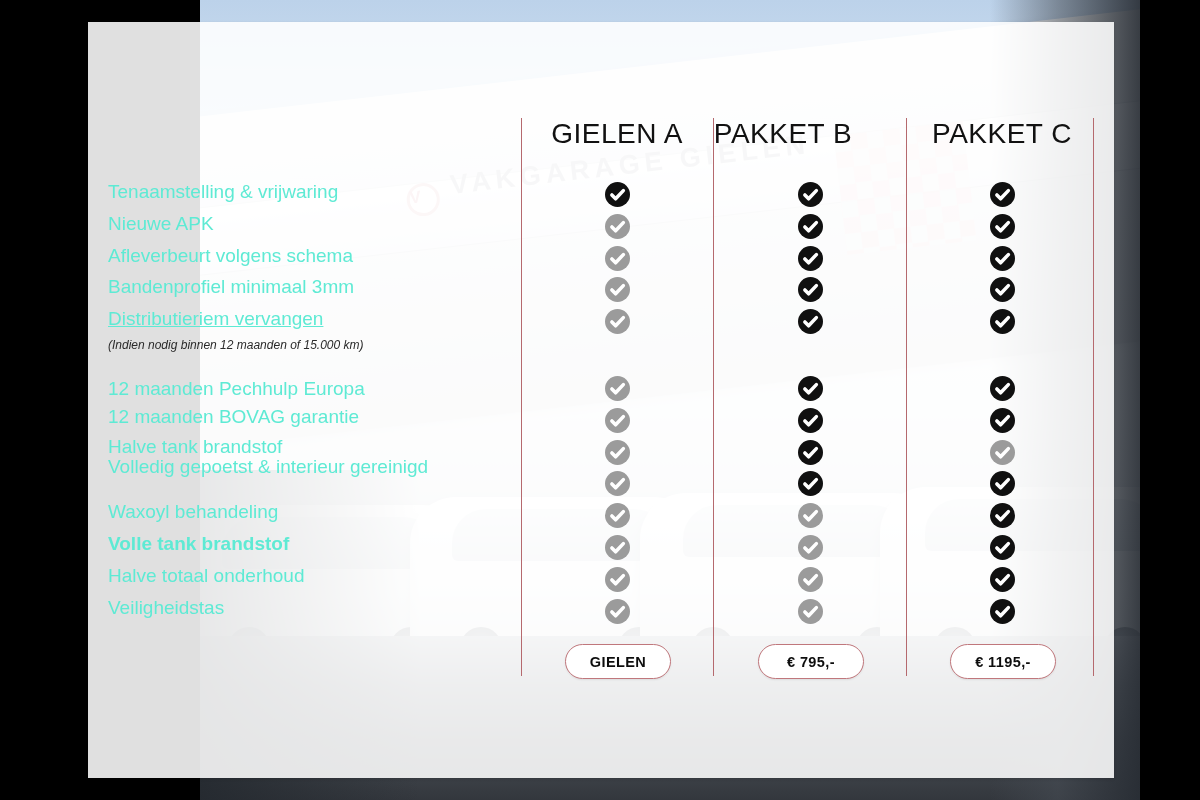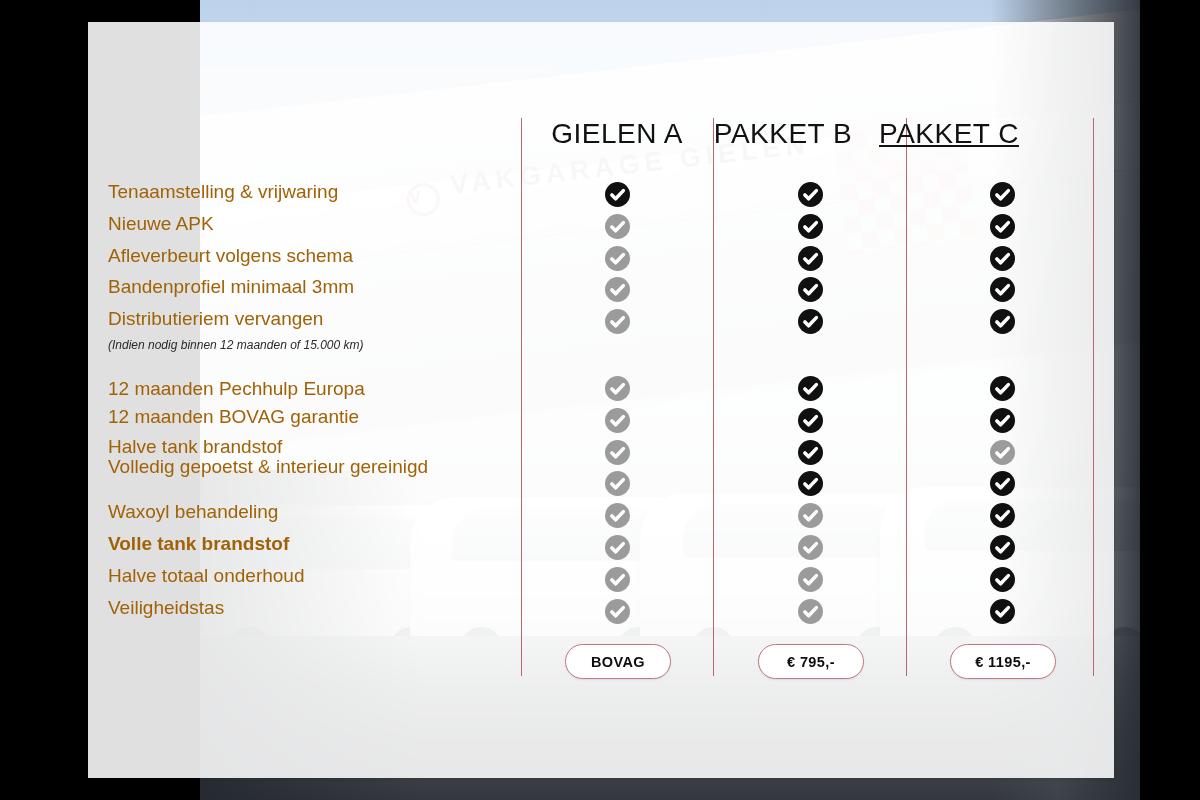--- a/index.html
+++ b/index.html
@@ -91,21 +91,21 @@
   .col-div{position:absolute;width:1px;background:#b5696e;}
 
   .hdr{
     position:absolute;top:118px;height:40px;
     font-size:28px;color:#111;letter-spacing:.5px;text-align:center;
     font-family:"Liberation Sans",sans-serif;
     white-space:nowrap;
   }
 
   .feat{
-    position:absolute;left:108px;font-size:19px;color:#a16207;white-space:nowrap;
+    position:absolute;left:108px;font-size:19px;color:#5eead4;white-space:nowrap;
     font-family:"Liberation Sans",sans-serif;
   }
   .note{
     position:absolute;left:108px;font-size:12px;font-style:italic;color:#2a2a2a;white-space:nowrap;
   }
 
   .chk{
     position:absolute;width:25px;height:25px;border-radius:50%;
   }
   .chk svg{display:block;width:25px;height:25px;}
@@ -159,21 +159,21 @@
 
   <div id="card"></div>
 
   <div id="overlay">
       <div class="col-div" style="left: 521px; top: 118px; height: 558px; background: rgb(181, 105, 110);"></div>
       <div class="col-div" style="left: 713px; top: 118px; height: 558px; background: rgb(181, 105, 110);"></div>
       <div class="col-div" style="left: 906px; top: 118px; height: 558px; background: rgb(181, 105, 110);"></div>
       <div class="col-div" style="left: 1093px; top: 118px; height: 558px; background: rgb(181, 105, 110);"></div>
       <div class="hdr" style="left: 497px; width: 240px;">GIELEN A</div>
       <div class="hdr" style="left: 663px; width: 240px;">PAKKET B</div>
-      <div class="hdr" style="left: 829px; width: 240px; text-decoration: underline;">PAKKET C</div>
+      <div class="hdr" style="left: 882px; width: 240px;">PAKKET C</div>
       <div class="feat" style="top: 181px;">Tenaamstelling &amp; vrijwaring</div>
       <div class="chk on" style="left: 604.5px; top: 182px; background: rgb(16, 16, 16);">
         <svg viewBox="0 0 24 24" aria-hidden="true">
           <path d="M6.6 12.4 L10.2 16.1 L17.6 8.3" fill="none" stroke="#ffffff" stroke-width="3.4" stroke-linecap="round" stroke-linejoin="round"></path>
         </svg>
       </div>
       <div class="chk on" style="left: 797.5px; top: 182px; background: rgb(16, 16, 16);">
         <svg viewBox="0 0 24 24" aria-hidden="true">
           <path d="M6.6 12.4 L10.2 16.1 L17.6 8.3" fill="none" stroke="#ffffff" stroke-width="3.4" stroke-linecap="round" stroke-linejoin="round"></path>
         </svg>
@@ -224,21 +224,21 @@
       <div class="chk on" style="left: 797.5px; top: 277px; background: rgb(16, 16, 16);">
         <svg viewBox="0 0 24 24" aria-hidden="true">
           <path d="M6.6 12.4 L10.2 16.1 L17.6 8.3" fill="none" stroke="#ffffff" stroke-width="3.4" stroke-linecap="round" stroke-linejoin="round"></path>
         </svg>
       </div>
       <div class="chk on" style="left: 989.5px; top: 277px; background: rgb(16, 16, 16);">
         <svg viewBox="0 0 24 24" aria-hidden="true">
           <path d="M6.6 12.4 L10.2 16.1 L17.6 8.3" fill="none" stroke="#ffffff" stroke-width="3.4" stroke-linecap="round" stroke-linejoin="round"></path>
         </svg>
       </div>
-      <div class="feat" style="top: 308px;">Distributieriem vervangen</div>
+      <div class="feat" style="top: 308px; text-decoration: underline;">Distributieriem vervangen</div>
       <div class="chk off" style="left: 604.5px; top: 309px; background: rgb(155, 155, 155);">
         <svg viewBox="0 0 24 24" aria-hidden="true">
           <path d="M6.6 12.4 L10.2 16.1 L17.6 8.3" fill="none" stroke="#ffffff" stroke-width="3.4" stroke-linecap="round" stroke-linejoin="round"></path>
         </svg>
       </div>
       <div class="chk on" style="left: 797.5px; top: 309px; background: rgb(16, 16, 16);">
         <svg viewBox="0 0 24 24" aria-hidden="true">
           <path d="M6.6 12.4 L10.2 16.1 L17.6 8.3" fill="none" stroke="#ffffff" stroke-width="3.4" stroke-linecap="round" stroke-linejoin="round"></path>
         </svg>
       </div>
@@ -369,18 +369,18 @@
       <div class="chk off" style="left: 797.5px; top: 599px; background: rgb(155, 155, 155);">
         <svg viewBox="0 0 24 24" aria-hidden="true">
           <path d="M6.6 12.4 L10.2 16.1 L17.6 8.3" fill="none" stroke="#ffffff" stroke-width="3.4" stroke-linecap="round" stroke-linejoin="round"></path>
         </svg>
       </div>
       <div class="chk on" style="left: 989.5px; top: 599px; background: rgb(16, 16, 16);">
         <svg viewBox="0 0 24 24" aria-hidden="true">
           <path d="M6.6 12.4 L10.2 16.1 L17.6 8.3" fill="none" stroke="#ffffff" stroke-width="3.4" stroke-linecap="round" stroke-linejoin="round"></path>
         </svg>
       </div>
-      <div class="pill" style="left: 565px; top: 644px; width: 104px; border-color: rgb(192, 119, 124);">BOVAG</div>
+      <div class="pill" style="left: 565px; top: 644px; width: 104px; border-color: rgb(192, 119, 124);">GIELEN</div>
       <div class="pill" style="left: 758px; top: 644px; width: 104px; border-color: rgb(192, 119, 124);">€ 795,-</div>
       <div class="pill" style="left: 950px; top: 644px; width: 104px; border-color: rgb(192, 119, 124);">€ 1195,-</div>
     </div>
 
 </div>
 
 </body></html>

